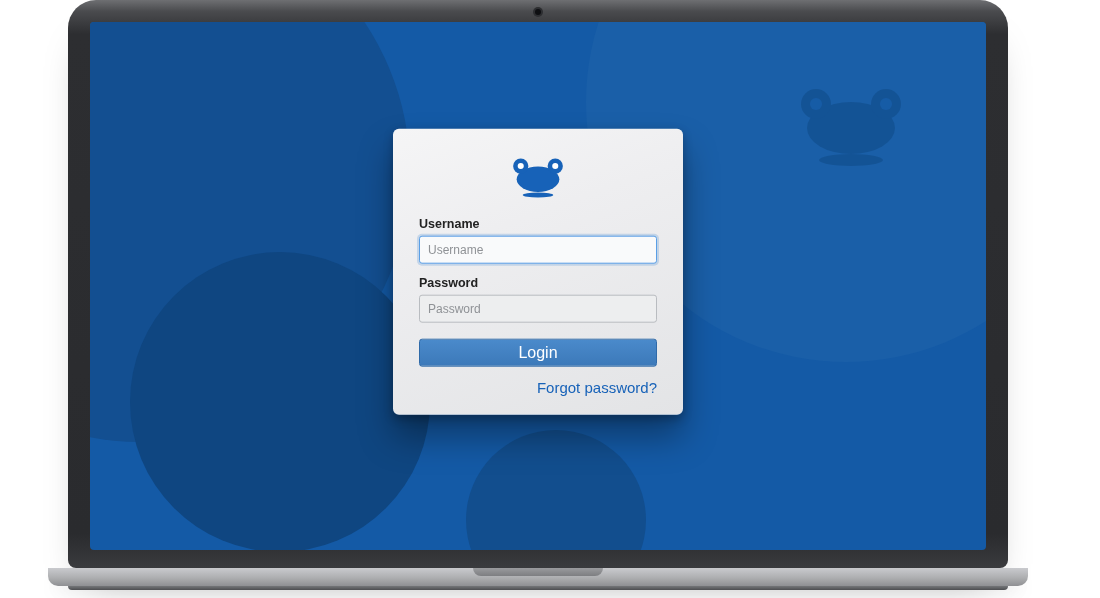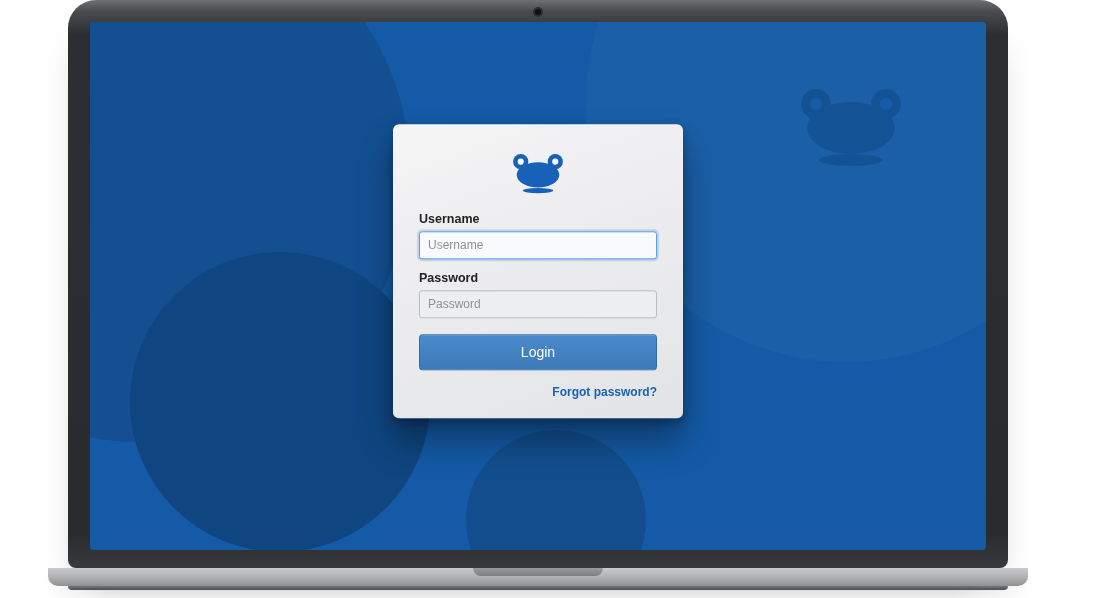--- a/index.html
+++ b/index.html
@@ -118,34 +118,34 @@
       margin-bottom:12px;
     }
     .text-input::placeholder { color:#8f9296; }
     .text-input.focused {
       border-color:#5a9fe6;
       box-shadow:0 0 0 2px rgba(70,140,210,.25);
       background:#f9fafb;
     }
     .login-btn {
       width:100%;
-      height:36px;
+      height:28px;
       border:1px solid #2f6aa9;
       background: linear-gradient(180deg,#4a8acb 0%,#3c79b9 100%);
       color:#fff;
-      font-size:14px;
+      font-size:16px;
       border-radius:3px;
       cursor:pointer;
       margin-top:4px;
     }
     .forgot-row{ text-align:right; margin-top:12px; }
     .forgot-link{
       color:#1762b8;
-      font-size:12px;
-      font-weight:700;
+      font-size:15px;
+      font-weight:400;
       text-decoration:none;
       cursor:pointer;
     }
 
     
   </style>
 </head>
 <body>
 
 <div class="laptop-shell">

